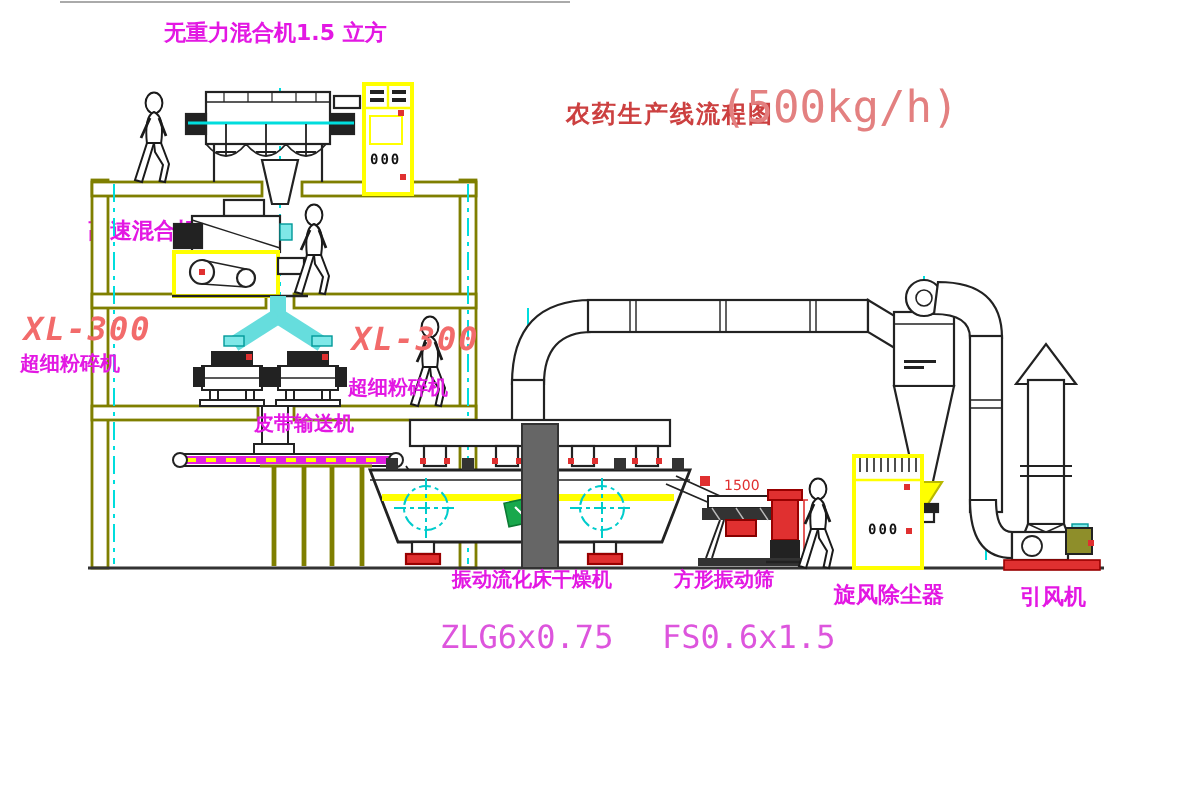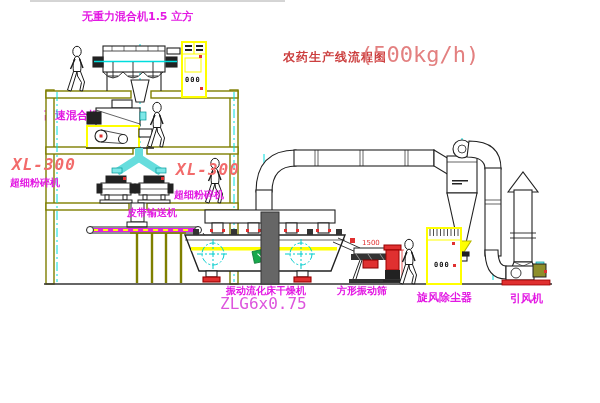--- a/index.html
+++ b/index.html
@@ -7,21 +7,21 @@
          font-family:"DejaVu Sans",sans-serif;padding-left:12px;}
   svg.draw{position:absolute;left:0;top:0;z-index:1;}
   .lbl{position:absolute;white-space:nowrap;z-index:3;line-height:1;font-family:"DejaVu Sans",sans-serif;}
   .under{z-index:0;}
   .magenta{color:#E318E3;font-weight:bold;}
   .sm{font-size:11px;}
   .xs{font-size:10px;}
   .title-cn{color:#CC4040;font-size:12px;font-weight:bold;letter-spacing:1px;}
   .title-cap{color:#E38080;font-size:22px;font-family:"DejaVu Sans Mono",monospace;}
   .model-red{color:#F26B6B;font-size:16px;font-weight:bold;letter-spacing:1px;font-family:"DejaVu Sans Mono",monospace;font-style:italic;}
-  .model-magenta{color:#DD55DD;font-size:16px;font-family:"DejaVu Sans Mono",monospace;}
+  .model-magenta{color:#DD55DD;font-size:16px;font-family:"DejaVu Sans Mono",monospace;margin-top:15px;}
   .dim-red{color:#E03030;font-size:7px;}
   .cab-mark{color:#111;font-size:7px;font-weight:bold;letter-spacing:1px;font-family:"DejaVu Sans Mono",monospace;}
 </style>
 </head>
 <body>
 
 <div class="stage">
 
   <svg class="draw" width="600" height="403" viewBox="0 0 600 403">
     <defs>
@@ -297,18 +297,19 @@
   <div class="lbl title-cap" style="left:360px;top:44px">(500kg/h)</div>
   <div class="lbl magenta sm under" style="left:44px;top:110px">高速混合机3立方</div>
   <div class="lbl model-red" style="left:12px;top:157px">XL-300</div>
   <div class="lbl magenta xs" style="left:10px;top:178px">超细粉碎机</div>
   <div class="lbl model-red" style="left:176px;top:162px">XL-300</div>
   <div class="lbl magenta xs" style="left:174px;top:190px">超细粉碎机</div>
   <div class="lbl magenta xs" style="left:127px;top:208px">皮带输送机</div>
   <div class="lbl magenta xs" style="left:226px;top:286px">振动流化床干燥机</div>
   <div class="lbl model-magenta" style="left:220px;top:296px">ZLG6x0.75</div>
   <div class="lbl magenta xs" style="left:337px;top:286px">方形振动筛</div>
+  <div class="lbl model-magenta" style="left:331px;top:296px">FS0.6x1.5</div>
   <div class="lbl magenta sm" style="left:417px;top:292px">旋风除尘器</div>
   <div class="lbl magenta sm" style="left:510px;top:293px">引风机</div>
   <div class="lbl dim-red" style="left:362px;top:240px">1500</div>
   <div class="lbl cab-mark" style="left:185px;top:77px">000</div>
   <div class="lbl cab-mark" style="left:434px;top:262px">000</div>
 </div>
 
 </body></html>

